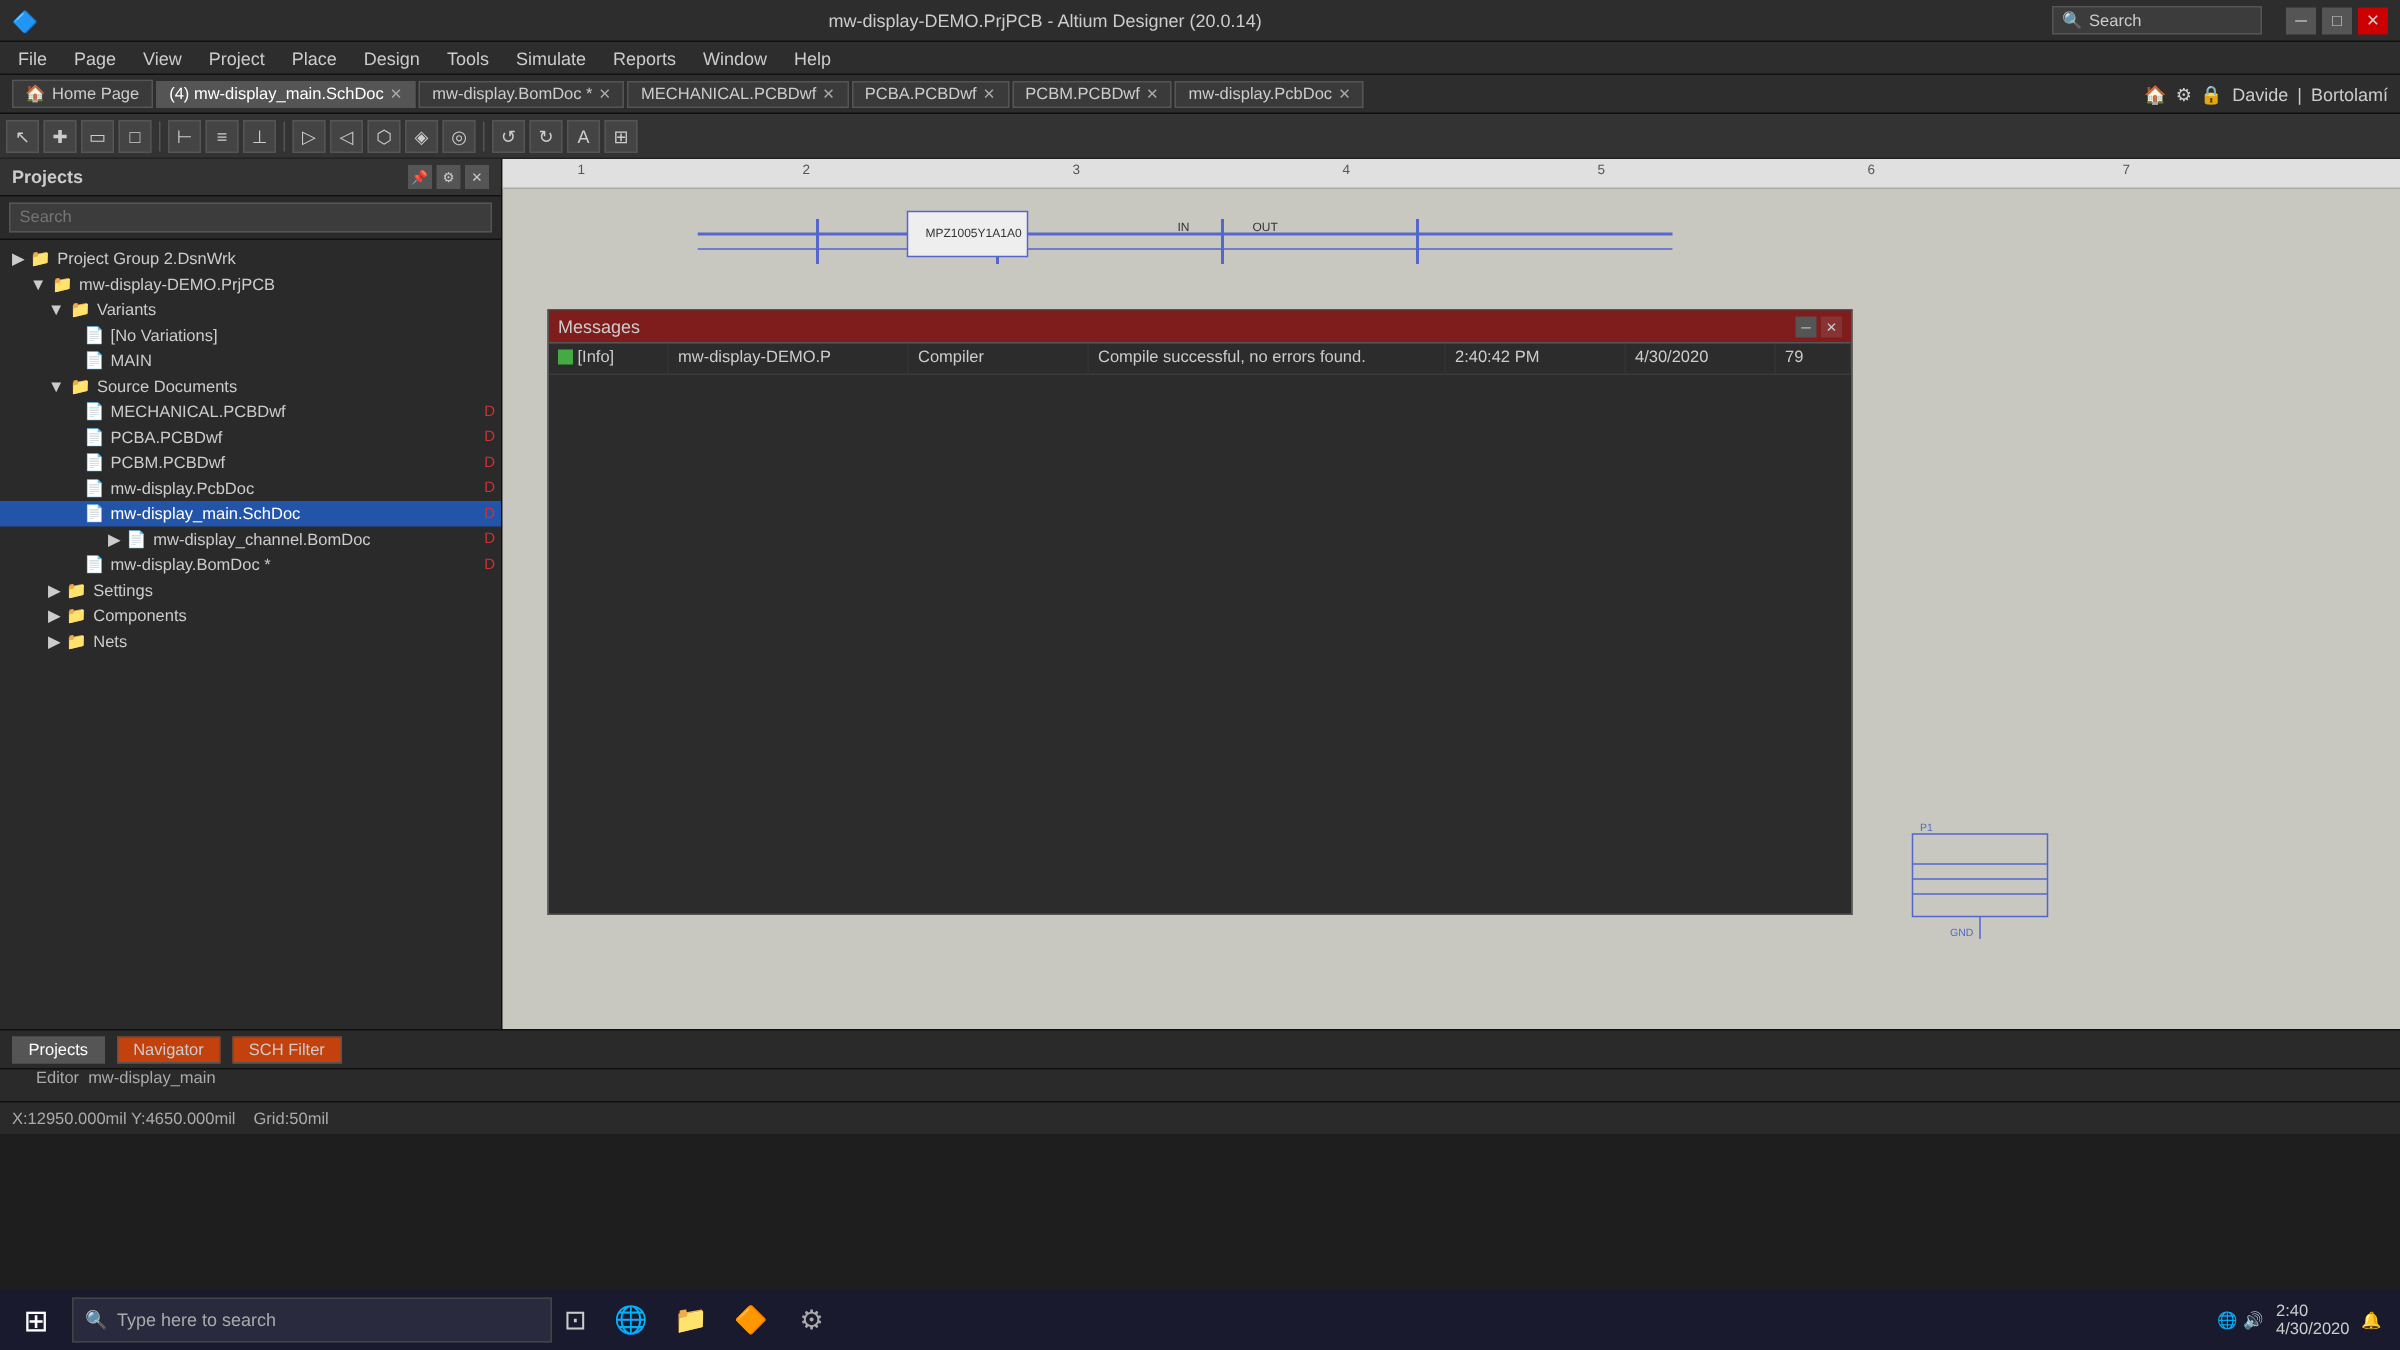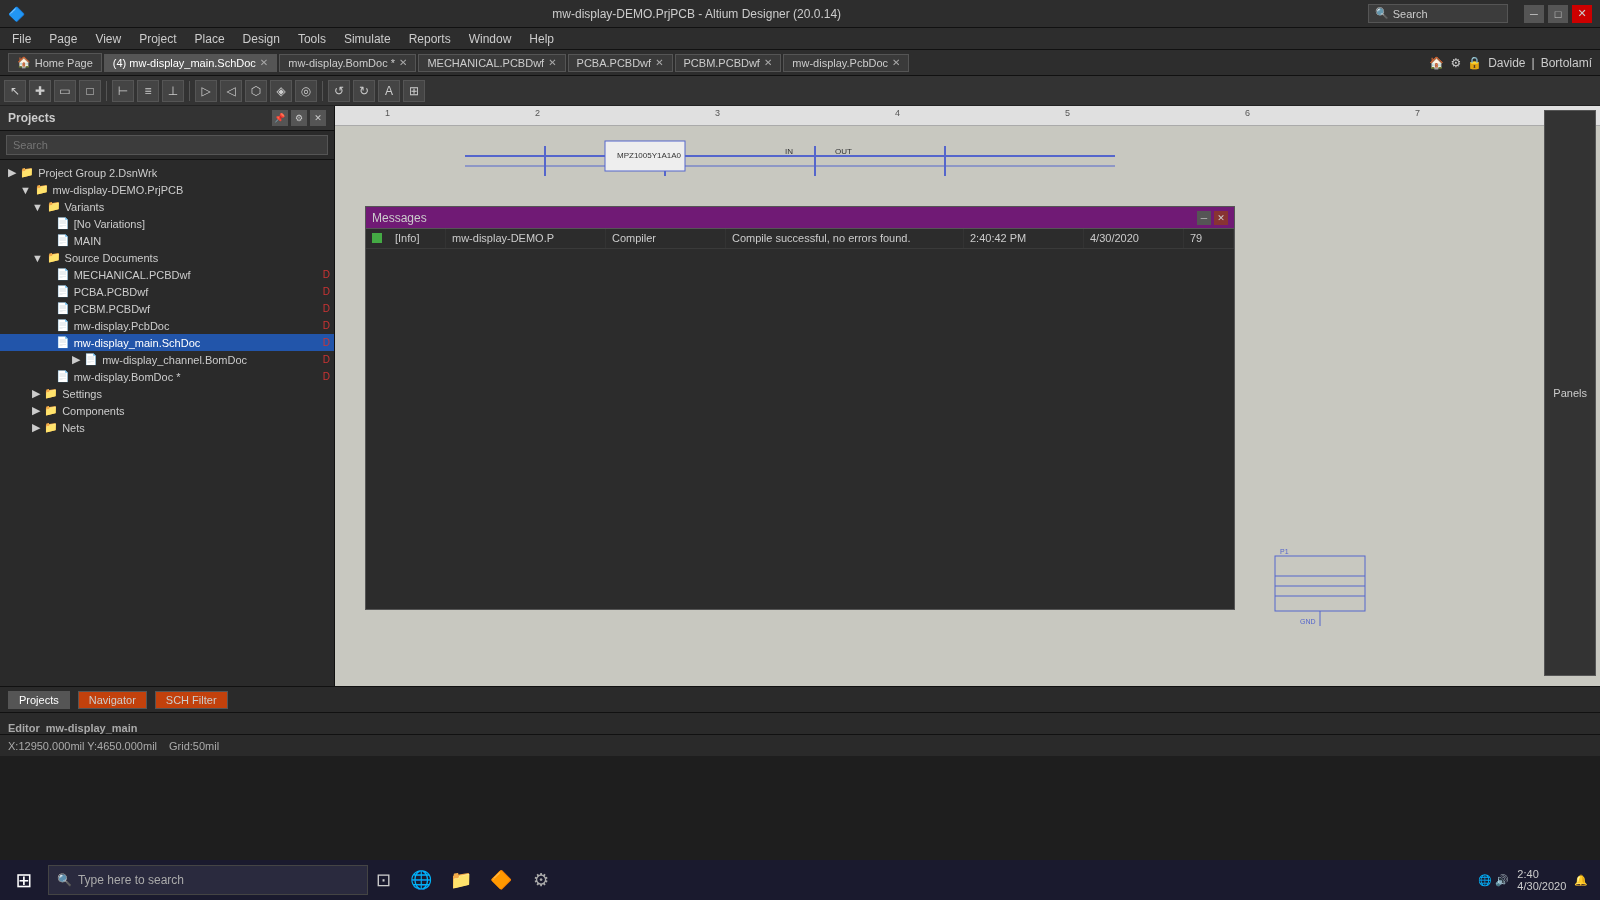--- a/index.html
+++ b/index.html
@@ -179,21 +179,21 @@
       position: absolute;
       top: 100px;
       left: 30px;
       width: 870px;
       background: #2c2c2c;
       border: 1px solid #555;
       z-index: 10;
     }
     #messages-title-bar {
       height: 22px;
-      background: #701a75;
+      background: #7f1d1d;
       display: flex;
       align-items: center;
       justify-content: space-between;
       padding: 0 6px;
       border-bottom: 1px solid #555;
       cursor: move;
     }
     #messages-title-bar .msg-title { color: #ccc; font-size: 12px; }
     #messages-title-bar .msg-controls { display: flex; gap: 3px; }
     .msg-ctrl-btn { width: 14px; height: 14px; background: #555; border: none; color: #ccc; font-size: 9px; cursor: pointer; display: flex; align-items: center; justify-content: center; }
@@ -221,21 +221,21 @@
       font-size: 11px;
       color: #ccc;
     }
     .msg-cell {
       padding: 3px 6px;
       border-right: 1px solid #333;
       white-space: nowrap;
       overflow: hidden;
     }
     .msg-class-badge {
-      display: inline-flex; align-items: center; gap: 13px;
+      display: inline-flex; align-items: center; gap: 3px;
     }
     .badge-green { width: 10px; height: 10px; background: #44aa44; display: inline-block; }
 
     
     #status-bar {
       height: 22px;
       background: #2a2a2a;
       border-top: 1px solid #111;
       display: flex;
       align-items: center;
@@ -264,26 +264,25 @@
       border: 1px solid #555;
     }
     .bottom-tab.active { background: #555; color: #fff; }
 
     
     #editor-bar {
       height: 22px;
       background: #2a2a2a;
       border-top: 1px solid #111;
       display: flex;
-      align-items: flex-end;
-      padding: 0 8px;
+      align-items: flex-start;
+      padding: 0 24px;
       gap: 6px;
       font-size: 11px;
       color: #aaa;
-      font-weight: bold;
     }
 
     
     #taskbar {
       height: 40px;
       background: #1a1a2e;
       display: flex;
       align-items: center;
       padding: 0 4px;
       gap: 4px;
@@ -622,21 +621,20 @@
       <rect x="5" y="10" width="90" height="55" fill="none" stroke="#5566cc" stroke-width="1"></rect>
       <line x1="5" y1="30" x2="95" y2="30" stroke="#5566cc" stroke-width="1"></line>
       <line x1="5" y1="40" x2="95" y2="40" stroke="#5566cc" stroke-width="1"></line>
       <line x1="5" y1="50" x2="95" y2="50" stroke="#5566cc" stroke-width="1"></line>
       <line x1="50" y1="65" x2="50" y2="80" stroke="#5566cc" stroke-width="1"></line>
       <text x="30" y="78" font-size="7" fill="#5566cc">GND</text>
       <text x="10" y="8" font-size="7" fill="#5566cc">P1</text>
       <text x="30" y="100" font-size="6" fill="#5566cc">P3:3900.04</text>
     </svg>
 
-    <button class="panels-btn" style="position:absolute;right:4px;top:4px;">Panels</button>
   </div>
 </div>
 
 <div id="bottom-tabs">
   <div class="bottom-tab active">Projects</div>
   <div class="bottom-tab">Navigator</div>
   <div class="bottom-tab">SCH Filter</div>
 </div>
 
 <div id="editor-bar">

